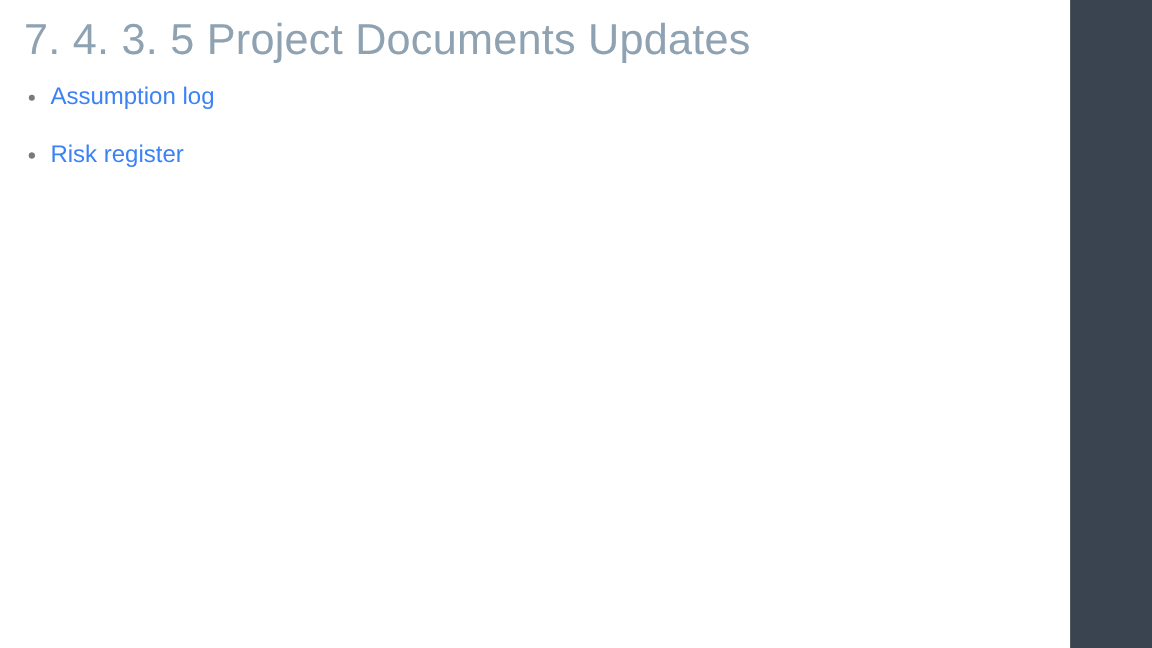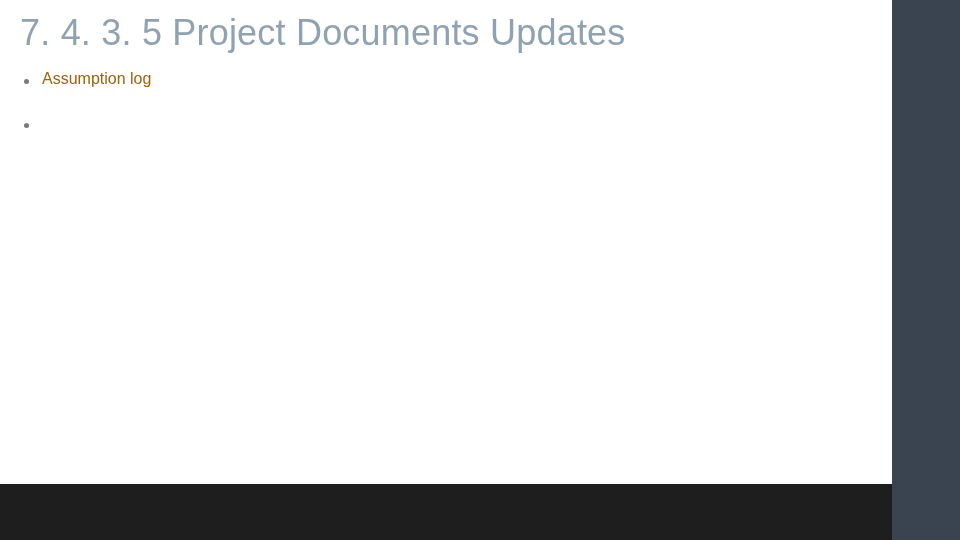--- a/index.html
+++ b/index.html
@@ -12,21 +12,21 @@
     height: 540px;
     overflow: hidden;
   }
   body {
     display: flex;
     font-family: Arial, Helvetica, sans-serif;
     background: #1e1e1e;
   }
   .main {
     width: 892px;
-    height: 484px;
+    height: 540px;
     background: #ffffff;
     padding: 12px 20px 20px 20px;
   }
   .side {
     width: 68px;
     height: 540px;
     background: #3a4450;
   }
   .title {
     color: #8fa2b2;
@@ -41,22 +41,22 @@
     font-size: 24px;
     line-height: 1.28;
     margin-bottom: 22px;
     max-width: 820px;
   }
   .bullets {
     list-style: none;
     padding-left: 4px;
   }
   .bullets li {
-    color: #a16207;
-    font-size: 16px;
+    color: #3b82f6;
+    font-size: 20px;
     line-height: 1.2;
     margin-bottom: 24px;
     position: relative;
     padding-left: 18px;
   }
   .bullets li .dot {
     position: absolute;
     left: 0;
     top: 10px;
     width: 5px;
@@ -71,15 +71,19 @@
 <div class="main">
   <h1 class="title">7. 4. 3. 5 Project Documents Updates</h1>
   <ul class="bullets">
     <li>
       <span class="dot"></span>
       <span>Assumption log</span>
     </li>
     <li>
       <span class="dot"></span>
     </li>
+    <li>
+      <span class="dot"></span>
+      <span>Risk register</span>
+    </li>
   </ul>
 </div>
 <div class="side"></div>
 
 </body></html>

